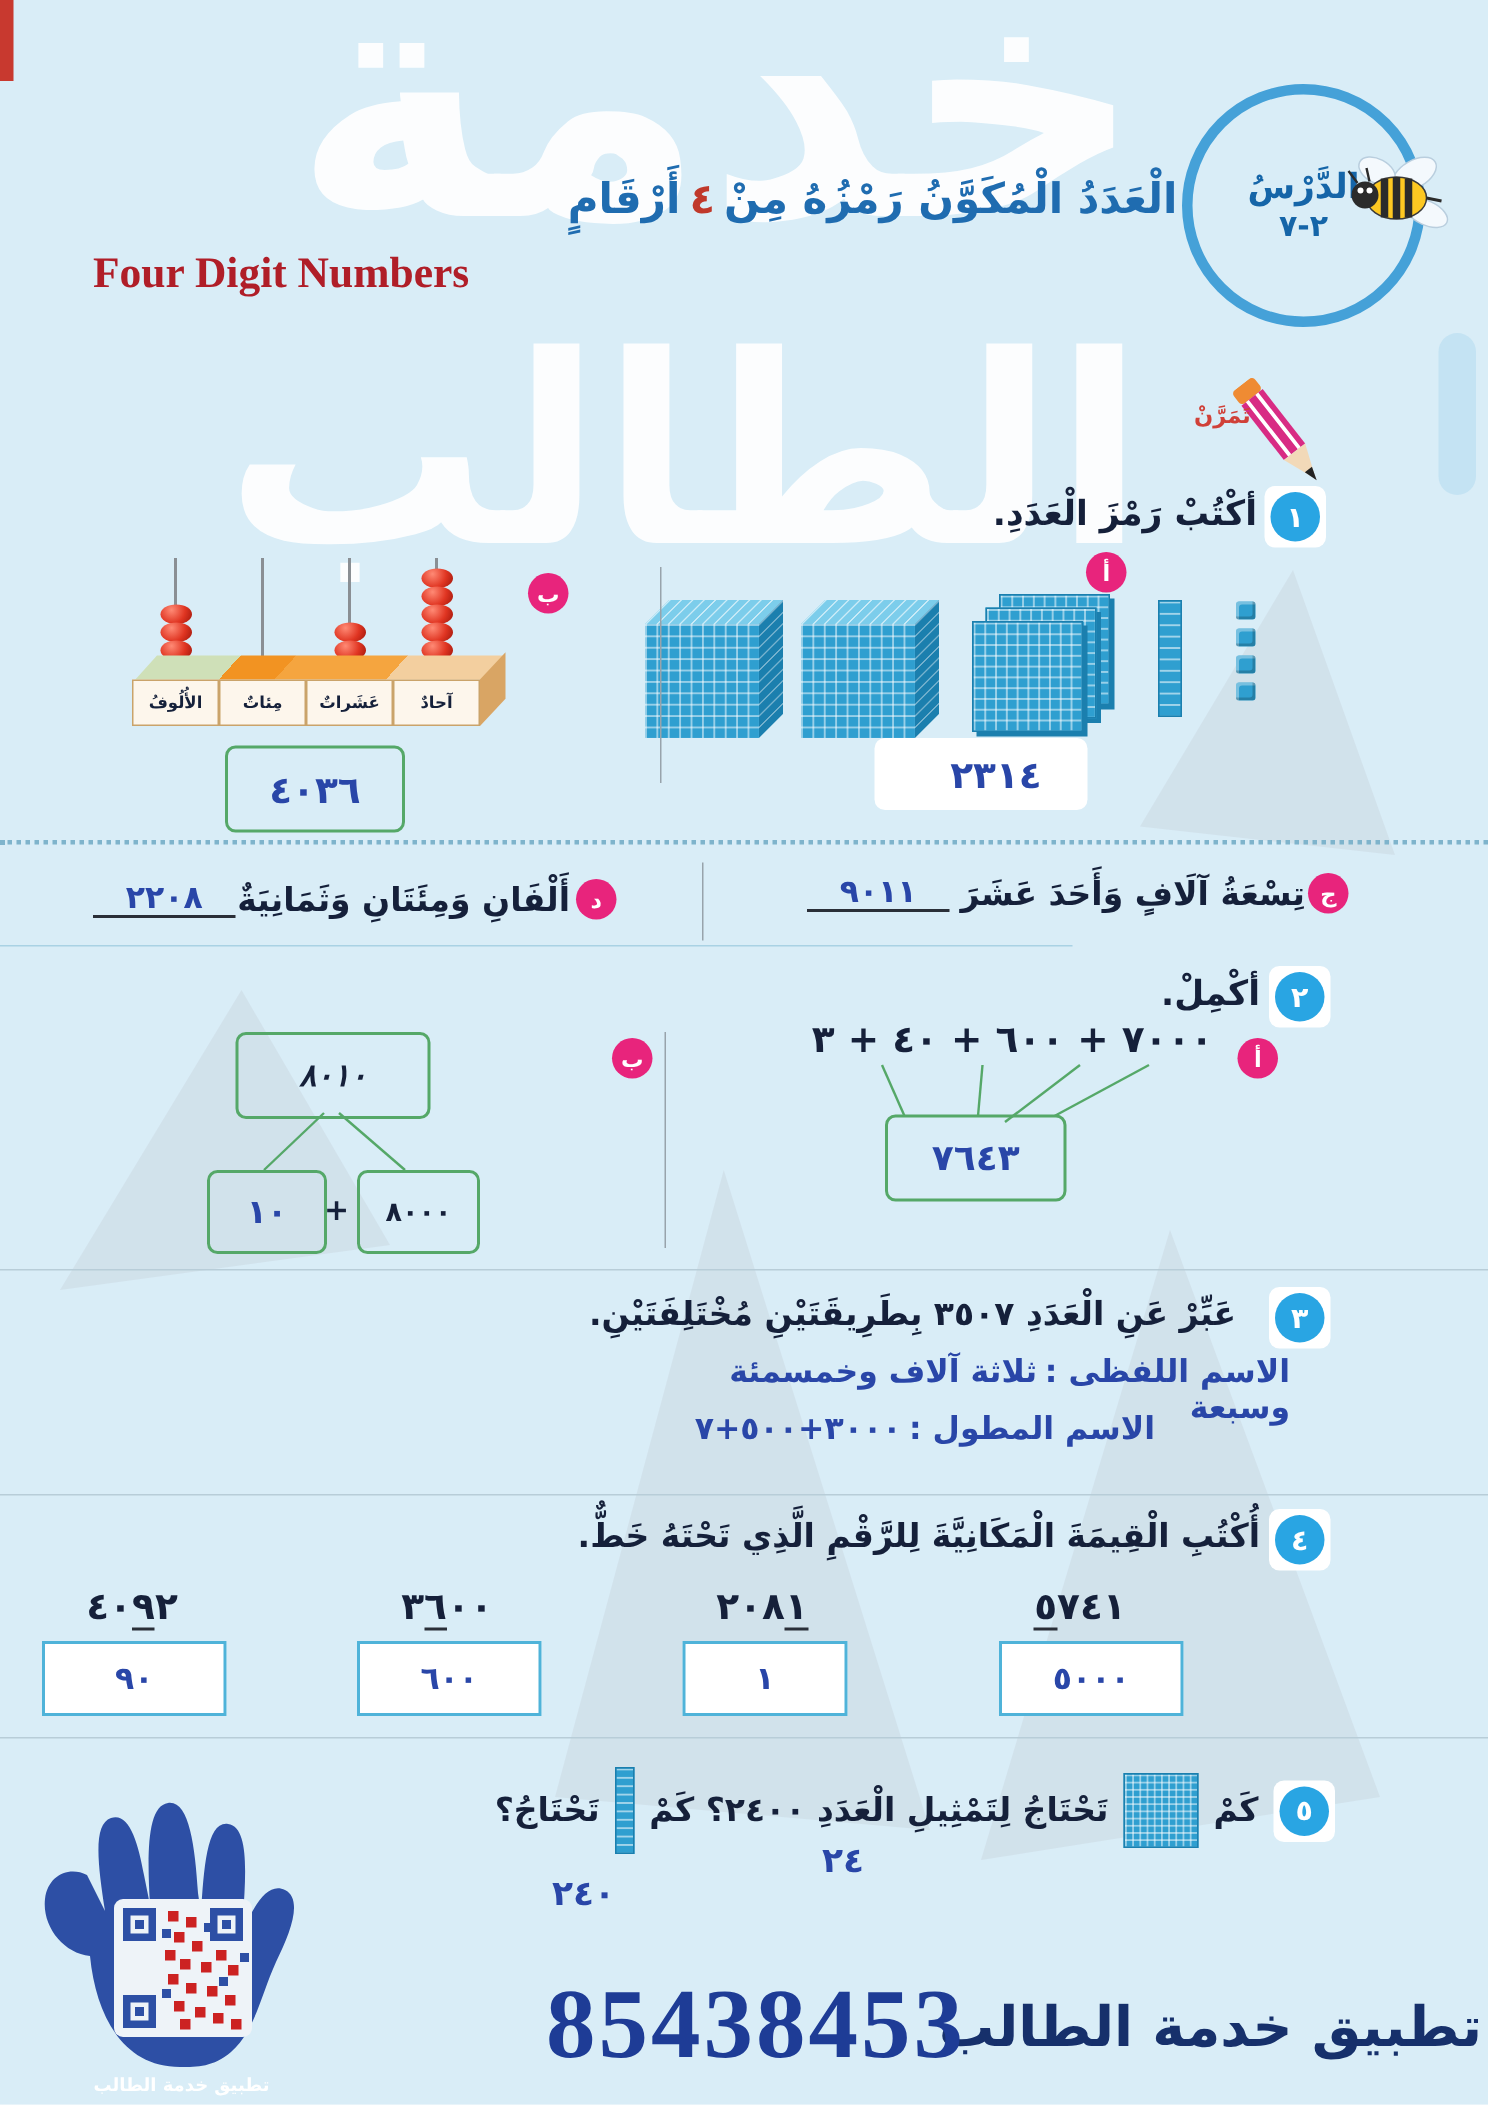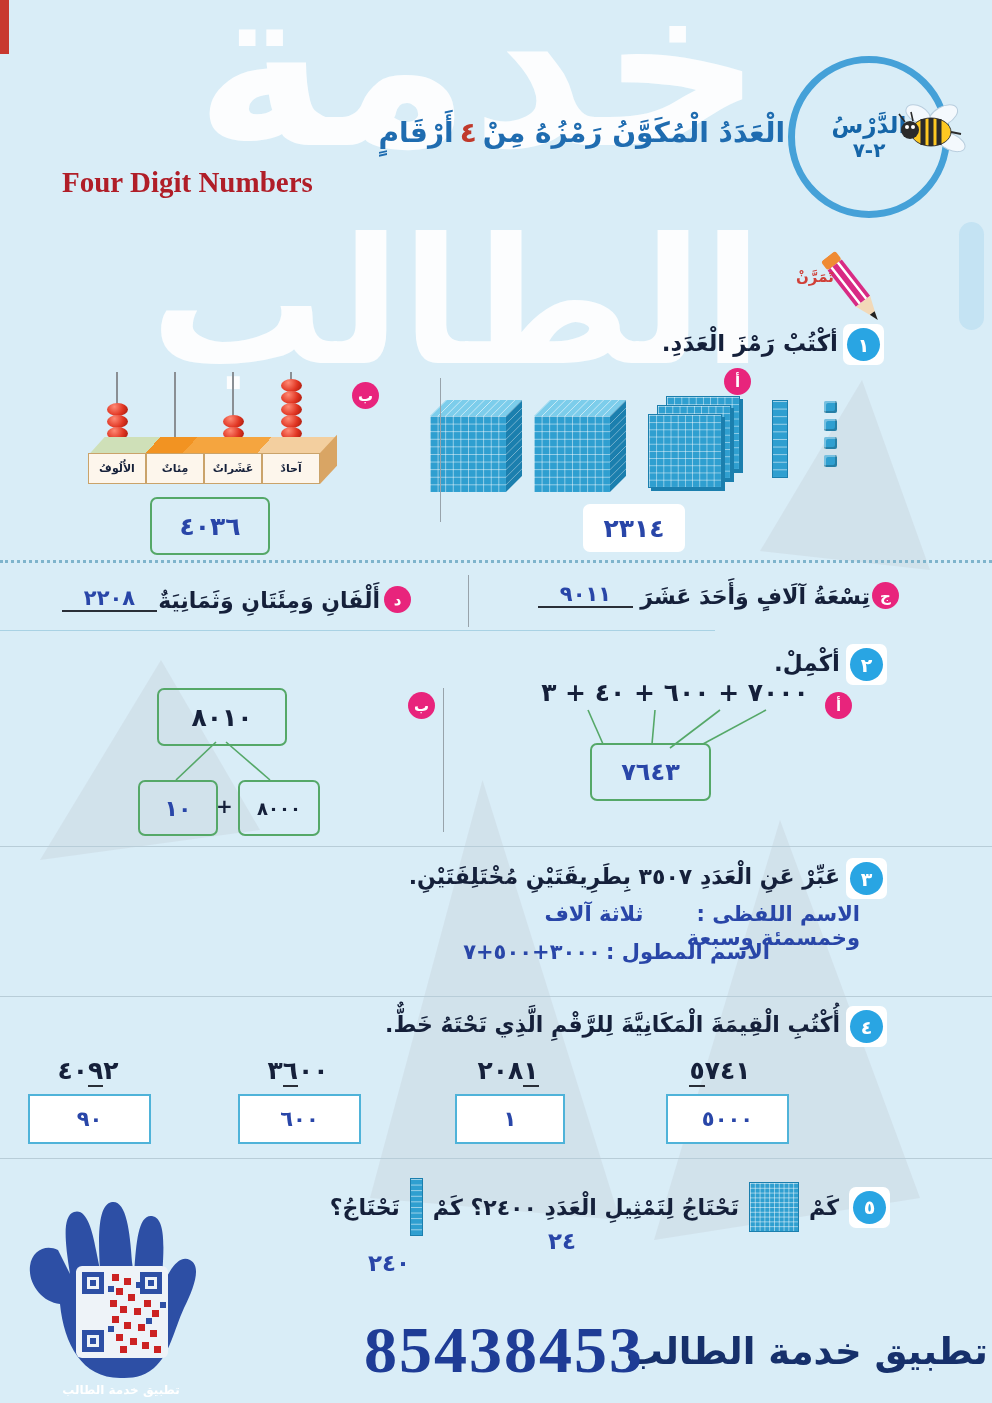--- a/index.html
+++ b/index.html
@@ -151,21 +151,21 @@
   <div class="abs" id="rods" style="left:772px;top:400px;">
       <div class="brod"></div>
     </div>
   <div class="abs" id="units" style="left:824px;top:398px;display:flex;flex-direction:column;">
       <div class="bunit"></div>
       <div class="bunit"></div>
       <div class="bunit"></div>
       <div class="bunit"></div>
     </div>
 
-  <div class="abs chip" style="left:583px;top:504px;width:102px;height:48px;">
+  <div class="abs chip" style="left:583px;top:492px;width:122px;height:48px;padding-left:20px;">
     <span class="hand" style="font-size:25px;letter-spacing:9px;direction:ltr;">٢٣١٤</span>
   </div>
 
   <div class="abs vline" style="left:440px;top:378px;height:144px;"></div>
   <div class="abs pcirc" style="left:352px;top:382px;">ب</div>
 
   <div class="abs abacus">
     <div class="rodline" style="left:28px;"></div>
     <div class="rodline" style="left:86px;"></div>
     <div class="rodline" style="left:144px;"></div>
@@ -226,37 +226,37 @@
   <div class="abs pcirc" style="left:825px;top:692px;">أ</div>
   <div class="abs artext" style="left:540px;top:678px;width:270px;font-size:25px;text-align:center;direction:ltr;">٧٠٠٠ + ٦٠٠ + ٤٠ + ٣</div>
   <div class="abs greenbox" style="left:590px;top:743px;width:117px;height:54px;">
     <span class="hand" style="font-size:24px;letter-spacing:8px;direction:ltr;">٧٦٤٣</span>
   </div>
 
   <div class="abs vline" style="left:443px;top:688px;height:144px;"></div>
   <div class="abs pcirc" style="left:408px;top:692px;">ب</div>
 
   <div class="abs greenbox" style="left:157px;top:688px;width:126px;height:54px;">
-    <span class="artext" style="font-size:25px;letter-spacing:10px;direction:ltr;">٨٠١٠</span>
+    <span class="artext" style="font-size:21px;letter-spacing:10px;direction:ltr;font-style:italic;">٨٠١٠</span>
   </div>
   <div class="abs greenbox" style="left:138px;top:780px;width:76px;height:52px;">
     <span class="hand" style="font-size:22px;letter-spacing:5px;direction:ltr;">١٠</span>
   </div>
   <div class="abs artext" style="left:216px;top:794px;font-size:20px;">+</div>
   <div class="abs greenbox" style="left:238px;top:780px;width:78px;height:52px;">
     <span class="artext" style="font-size:18px;letter-spacing:5px;direction:ltr;">٨٠٠٠</span>
   </div>
   <div class="abs hline" style="left:0;top:846px;width:992px;border-color:#b8cdd8;"></div>
 
   <div class="abs chip" style="left:846px;top:858px;width:41px;height:41px;">
     <div class="qcirc">٣</div>
   </div>
-  <div class="abs artext" style="left:420px;top:864px;width:420px;font-size:22px;text-align:right;white-space:nowrap;">عَبِّرْ عَنِ الْعَدَدِ ٣٥٠٧ بِطَرِيقَتَيْنِ مُخْتَلِفَتَيْنِ.</div>
+  <div class="abs artext" style="left:404px;top:864px;width:420px;font-size:22px;text-align:right;white-space:nowrap;">عَبِّرْ عَنِ الْعَدَدِ ٣٥٠٧ بِطَرِيقَتَيْنِ مُخْتَلِفَتَيْنِ.</div>
   <div class="abs" style="left:440px;top:902px;width:420px;direction:rtl;text-align:right;">
-    <span class="hand" style="font-size:21px;margin-left:48px;">الاسم اللفظى :</span>
+    <span class="hand" style="font-size:21px;">الاسم اللفظى :</span>
     <span class="hand" style="font-size:21px;">ثلاثة آلاف وخمسمئة وسبعة</span>
   </div>
   <div class="abs" style="left:440px;top:940px;width:330px;direction:rtl;text-align:right;">
     <span class="hand" style="font-size:21px;">الاسم المطول :</span>
     <span class="hand" style="font-size:21px;direction:ltr;display:inline-block;">٣٠٠٠+٥٠٠+٧</span>
   </div>
   <div class="abs hline" style="left:0;top:996px;width:992px;border-color:#b8cdd8;"></div>
 
   <div class="abs chip" style="left:846px;top:1006px;width:41px;height:41px;">
     <div class="qcirc">٤</div>

